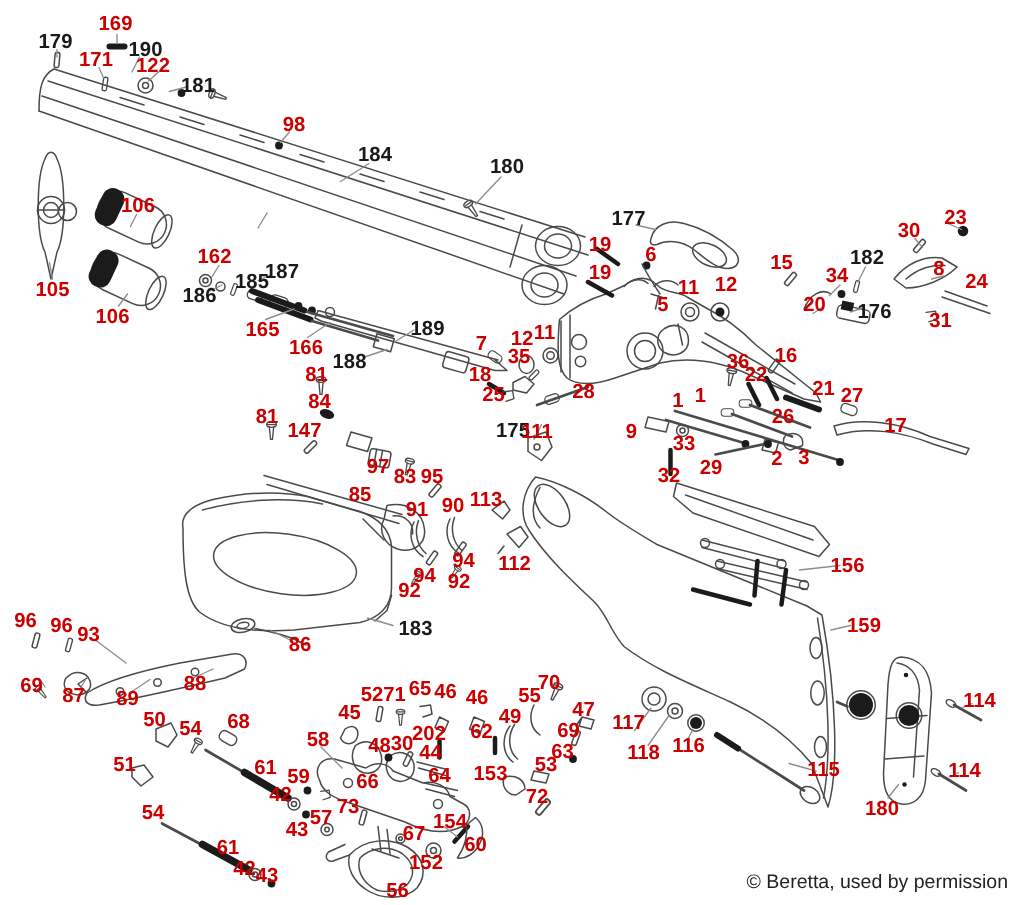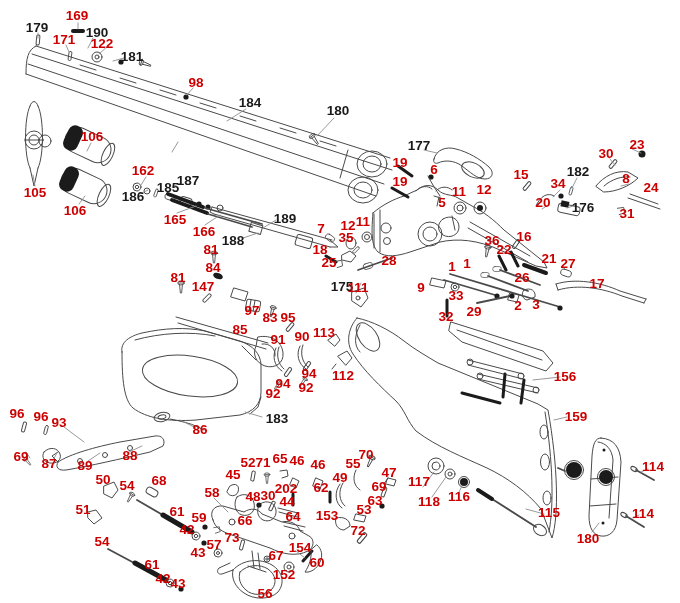--- a/index.html
+++ b/index.html
@@ -484,14 +484,15 @@
       <span class="part-label red" style="left: 265px; top: 594px;">56</span>
       <span class="part-label red" style="left: 419px; top: 482px;">117</span>
       <span class="part-label red" style="left: 429px; top: 502px;">118</span>
       <span class="part-label red" style="left: 459px; top: 497px;">116</span>
       <span class="part-label red" style="left: 549px; top: 513px;">115</span>
       <span class="part-label red" style="left: 653px; top: 467px;">114</span>
       <span class="part-label red" style="left: 643px; top: 514px;">114</span>
       <span class="part-label red" style="left: 588px; top: 539px;">180</span>
     </div>
 
+<div class="copyright">© Beretta, used by permission</div>
 
 </div>
 
 </body></html>

